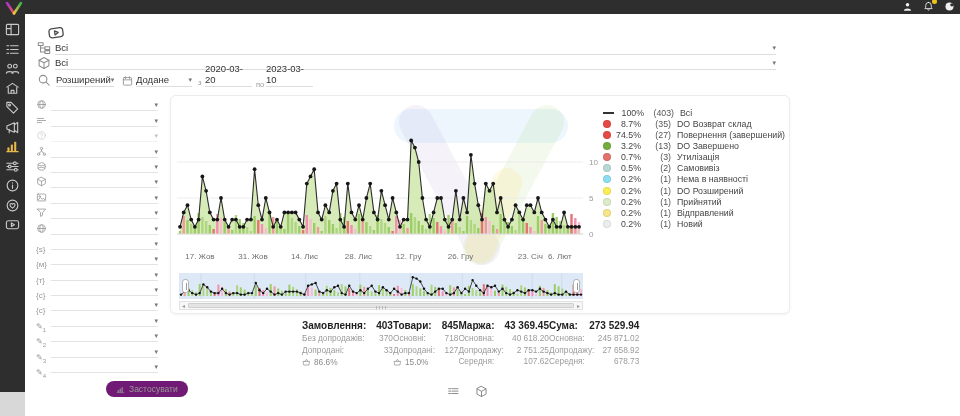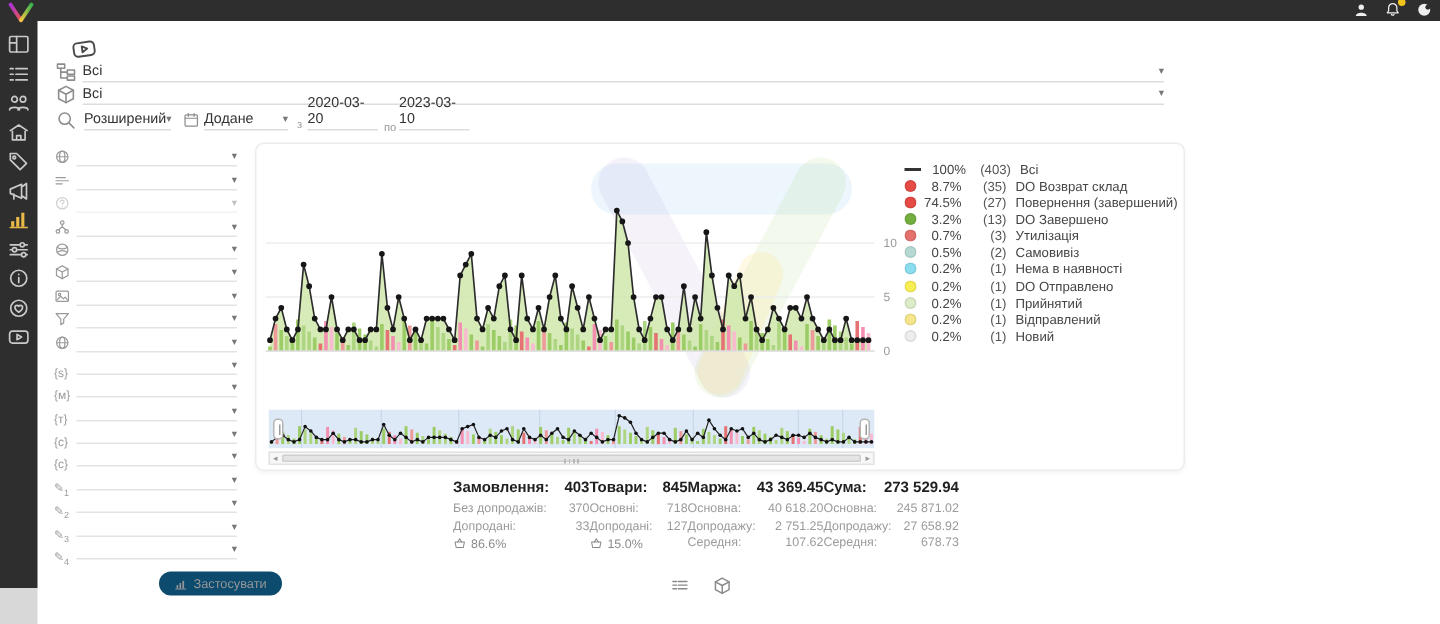--- a/index.html
+++ b/index.html
@@ -30,21 +30,21 @@
 .small-lab{position:absolute;font-size:7.5px;color:#9a9a9a}
 
 .filter-sidebar{position:absolute;left:36px;top:96px;width:122px}
 .fs-row{display:flex;align-items:flex-end;height:15.4px}
 .fs-row.disabled{opacity:.45}
 .fs-ic{width:15px;height:12px;color:#9a9a9a;flex:none}
 .fs-ic svg{width:11px;height:11px;display:block}
 .fs-ic .glyph{font-size:8px;color:#9a9a9a;line-height:11px}
 .fs-ic .glyph sub{font-size:6px}
 .fs-field{flex:1;border-bottom:1px solid #e3e3e3;height:12px;display:flex;justify-content:flex-end;align-items:flex-end}
-.apply-btn{position:absolute;left:70px;top:285px;height:16px;padding:0 10px;border:none;border-radius:9px;background:#0c4a6e;color:#979797;font-size:8.5px;display:flex;align-items:center;gap:4px;cursor:pointer;font-family:inherit}
+.apply-btn{position:absolute;left:70px;top:285px;height:16px;padding:0 10px;border:none;border-radius:9px;background:#701a75;color:#979797;font-size:8.5px;display:flex;align-items:center;gap:4px;cursor:pointer;font-family:inherit}
 .apply-btn svg{width:9px;height:9px}
 
 .chart-card{position:absolute;left:170px;top:95px;width:620px;height:219px;background:#fff;border:1px solid #ececec;border-radius:6px;box-shadow:0 1px 3px rgba(0,0,0,.05)}
 .watermark{position:absolute;left:140px;top:2px;width:340px;height:175px;pointer-events:none}
 #mainChart{position:absolute;left:6px;top:6px;width:440px;height:150px}
 .xlabels{position:absolute;left:0;top:156px;width:440px;height:12px}
 .xlab{position:absolute;transform:translateX(-50%);font-size:8px;color:#6f6f6f;white-space:nowrap}
 .legend{position:absolute;left:432px;top:11px;width:184px}
 .lg-row{display:flex;align-items:center;height:11.15px;font-size:8.8px;color:#454545;cursor:pointer}
 .lg-sw{width:8px;height:8px;border-radius:50%;flex:none;border:1px solid rgba(0,0,0,.08)}
@@ -650,20 +650,30 @@
         <circle cx="375.9" cy="117.6" r="1.9" fill="#161616"></circle>
         <circle cx="379.6" cy="124.8" r="1.9" fill="#161616"></circle>
         <circle cx="383.4" cy="124.8" r="1.9" fill="#161616"></circle>
         <circle cx="387.1" cy="110.4" r="1.9" fill="#161616"></circle>
         <circle cx="390.8" cy="124.8" r="1.9" fill="#161616"></circle>
         <circle cx="394.5" cy="124.8" r="1.9" fill="#161616"></circle>
         <circle cx="398.3" cy="124.8" r="1.9" fill="#161616"></circle>
         <circle cx="402.0" cy="124.8" r="1.9" fill="#161616"></circle>
         <line x1="0" x2="406" y1="132" y2="132" stroke="#dcdcdc"></line>
       </svg>
+    <div class="xlabels" id="xlabels">
+        <span class="xlab" style="left: 28.95px;">17. Жов</span>
+        <span class="xlab" style="left: 82.017px;">31. Жов</span>
+        <span class="xlab" style="left: 133.488px;">14. Лис</span>
+        <span class="xlab" style="left: 187.353px;">28. Лис</span>
+        <span class="xlab" style="left: 237.627px;">12. Гру</span>
+        <span class="xlab" style="left: 289.497px;">26. Гру</span>
+        <span class="xlab" style="left: 359.322px;">23. Січ</span>
+        <span class="xlab" style="left: 388.848px;">6. Лют</span>
+      </div>
     <div class="legend" id="legendList">
         <div class="lg-row">
           <span class="lg-sw line"></span>
           <span class="lg-pct">100%</span>
           <span class="lg-cnt">(403)</span>
           <span class="lg-lb">Всі</span>
         </div>
         <div class="lg-row">
           <span class="lg-sw" style="background: rgb(230, 74, 69);"></span>
           <span class="lg-pct">8.7%</span>
@@ -697,21 +707,21 @@
         <div class="lg-row">
           <span class="lg-sw" style="background: rgb(138, 222, 240);"></span>
           <span class="lg-pct">0.2%</span>
           <span class="lg-cnt">(1)</span>
           <span class="lg-lb">Нема в наявності</span>
         </div>
         <div class="lg-row">
           <span class="lg-sw" style="background: rgb(249, 238, 84);"></span>
           <span class="lg-pct">0.2%</span>
           <span class="lg-cnt">(1)</span>
-          <span class="lg-lb">DO Отправлено</span>
+          <span class="lg-lb">DO Розширений</span>
         </div>
         <div class="lg-row">
           <span class="lg-sw" style="background: rgb(220, 235, 200);"></span>
           <span class="lg-pct">0.2%</span>
           <span class="lg-cnt">(1)</span>
           <span class="lg-lb">Прийнятий</span>
         </div>
         <div class="lg-row">
           <span class="lg-sw" style="background: rgb(246, 229, 138);"></span>
           <span class="lg-pct">0.2%</span>

